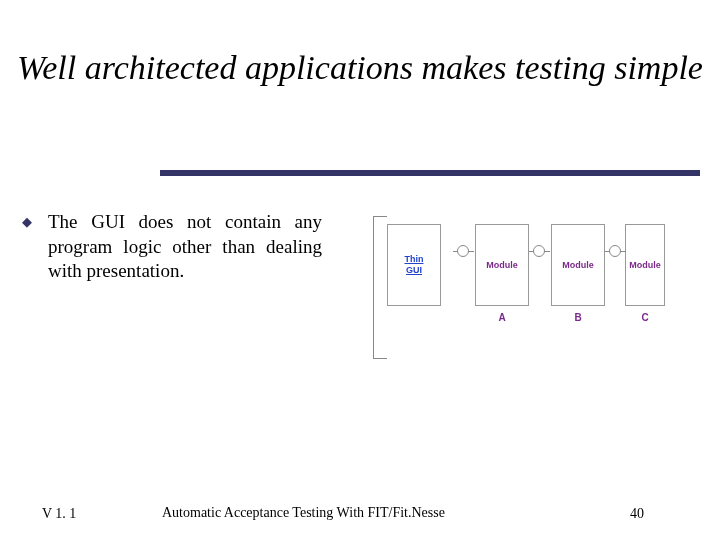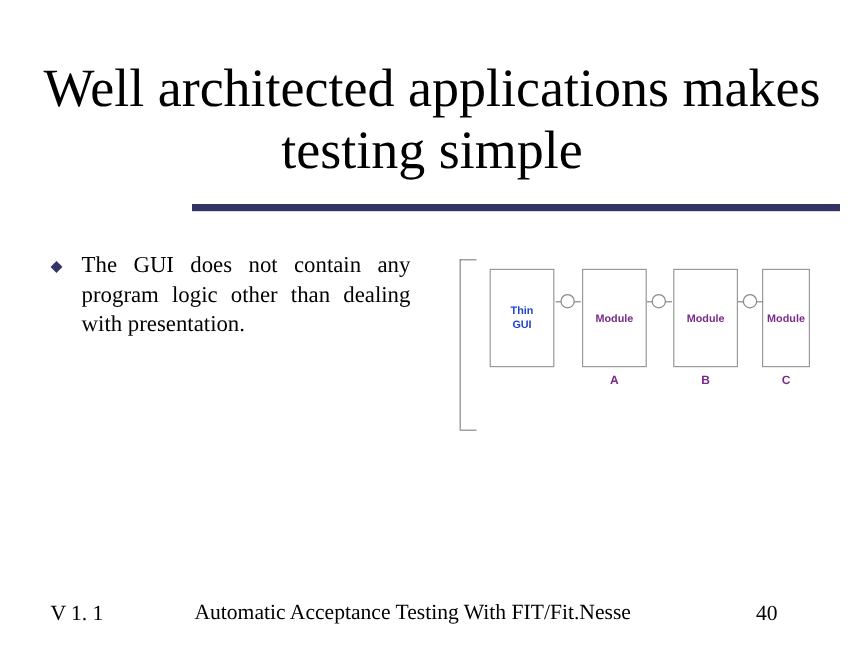--- a/index.html
+++ b/index.html
@@ -10,39 +10,40 @@
     font-family: "Times New Roman", Times, serif;
     color: #000;
     position: relative;
     overflow: hidden;
   }
   .title-area {
     padding-top: 48px;
     text-align: center;
   }
   .title {
-    font-size: 45px;
+    font-size: 34px;
     line-height: 1.15;
     font-weight: 400;
+    font-style: italic;
   }
   .underline {
     position: absolute;
     top: 170px;
     left: 160px;
     width: 540px;
     height: 6px;
     background: #333366;
   }
   .content {
     position: absolute;
     top: 210px;
     left: 0;
     right: 0;
     display: flex;
-    padding: 0 28px 0 42px;
+    padding: 0 28px 0 22px;
   }
   .left-col {
     width: 310px;
     padding-right: 10px;
   }
   .bullet-item {
     display: flex;
     margin-bottom: 6px;
   }
   .bullet-icon {
@@ -97,21 +98,21 @@
     background: #fff;
     font-family: Arial, sans-serif;
     font-size: 9px;
     font-weight: bold;
     text-align: center;
     display: flex;
     flex-direction: column;
     justify-content: center;
     line-height: 1.2;
   }
-  .module-thin { left: 31px; color: #2244cc; }
+  .module-thin { left: 20px; color: #2244cc; text-decoration: underline; }
   .module-a { left: 108px; color: #7a2a8a; }
   .module-b { left: 184px; color: #7a2a8a; }
   .module-c { left: 258px; color: #7a2a8a; width: 40px; }
   .sub-label {
     position: absolute;
     top: 102px;
     font-family: Arial, sans-serif;
     font-size: 10px;
     font-weight: bold;
     text-align: center;
@@ -141,21 +142,21 @@
   .conn-2 { left: 162px; }
   .conn-3 { left: 238px; }
   .footer {
     position: absolute;
     bottom: 18px;
     left: 0;
     right: 0;
     display: flex;
     align-items: center;
     padding: 0 30px 0 42px;
-    font-size: 18px;
+    font-size: 14px;
   }
   .footer-version { width: 120px; }
   .footer-title { flex: 1; text-align: left; line-height: 1.2; }
   .footer-page { width: 60px; text-align: left; }
 </style>
 </head>
 <body>
 
 <div class="title-area">
   <h1 class="title">Well architected applications makes testing simple</h1>

